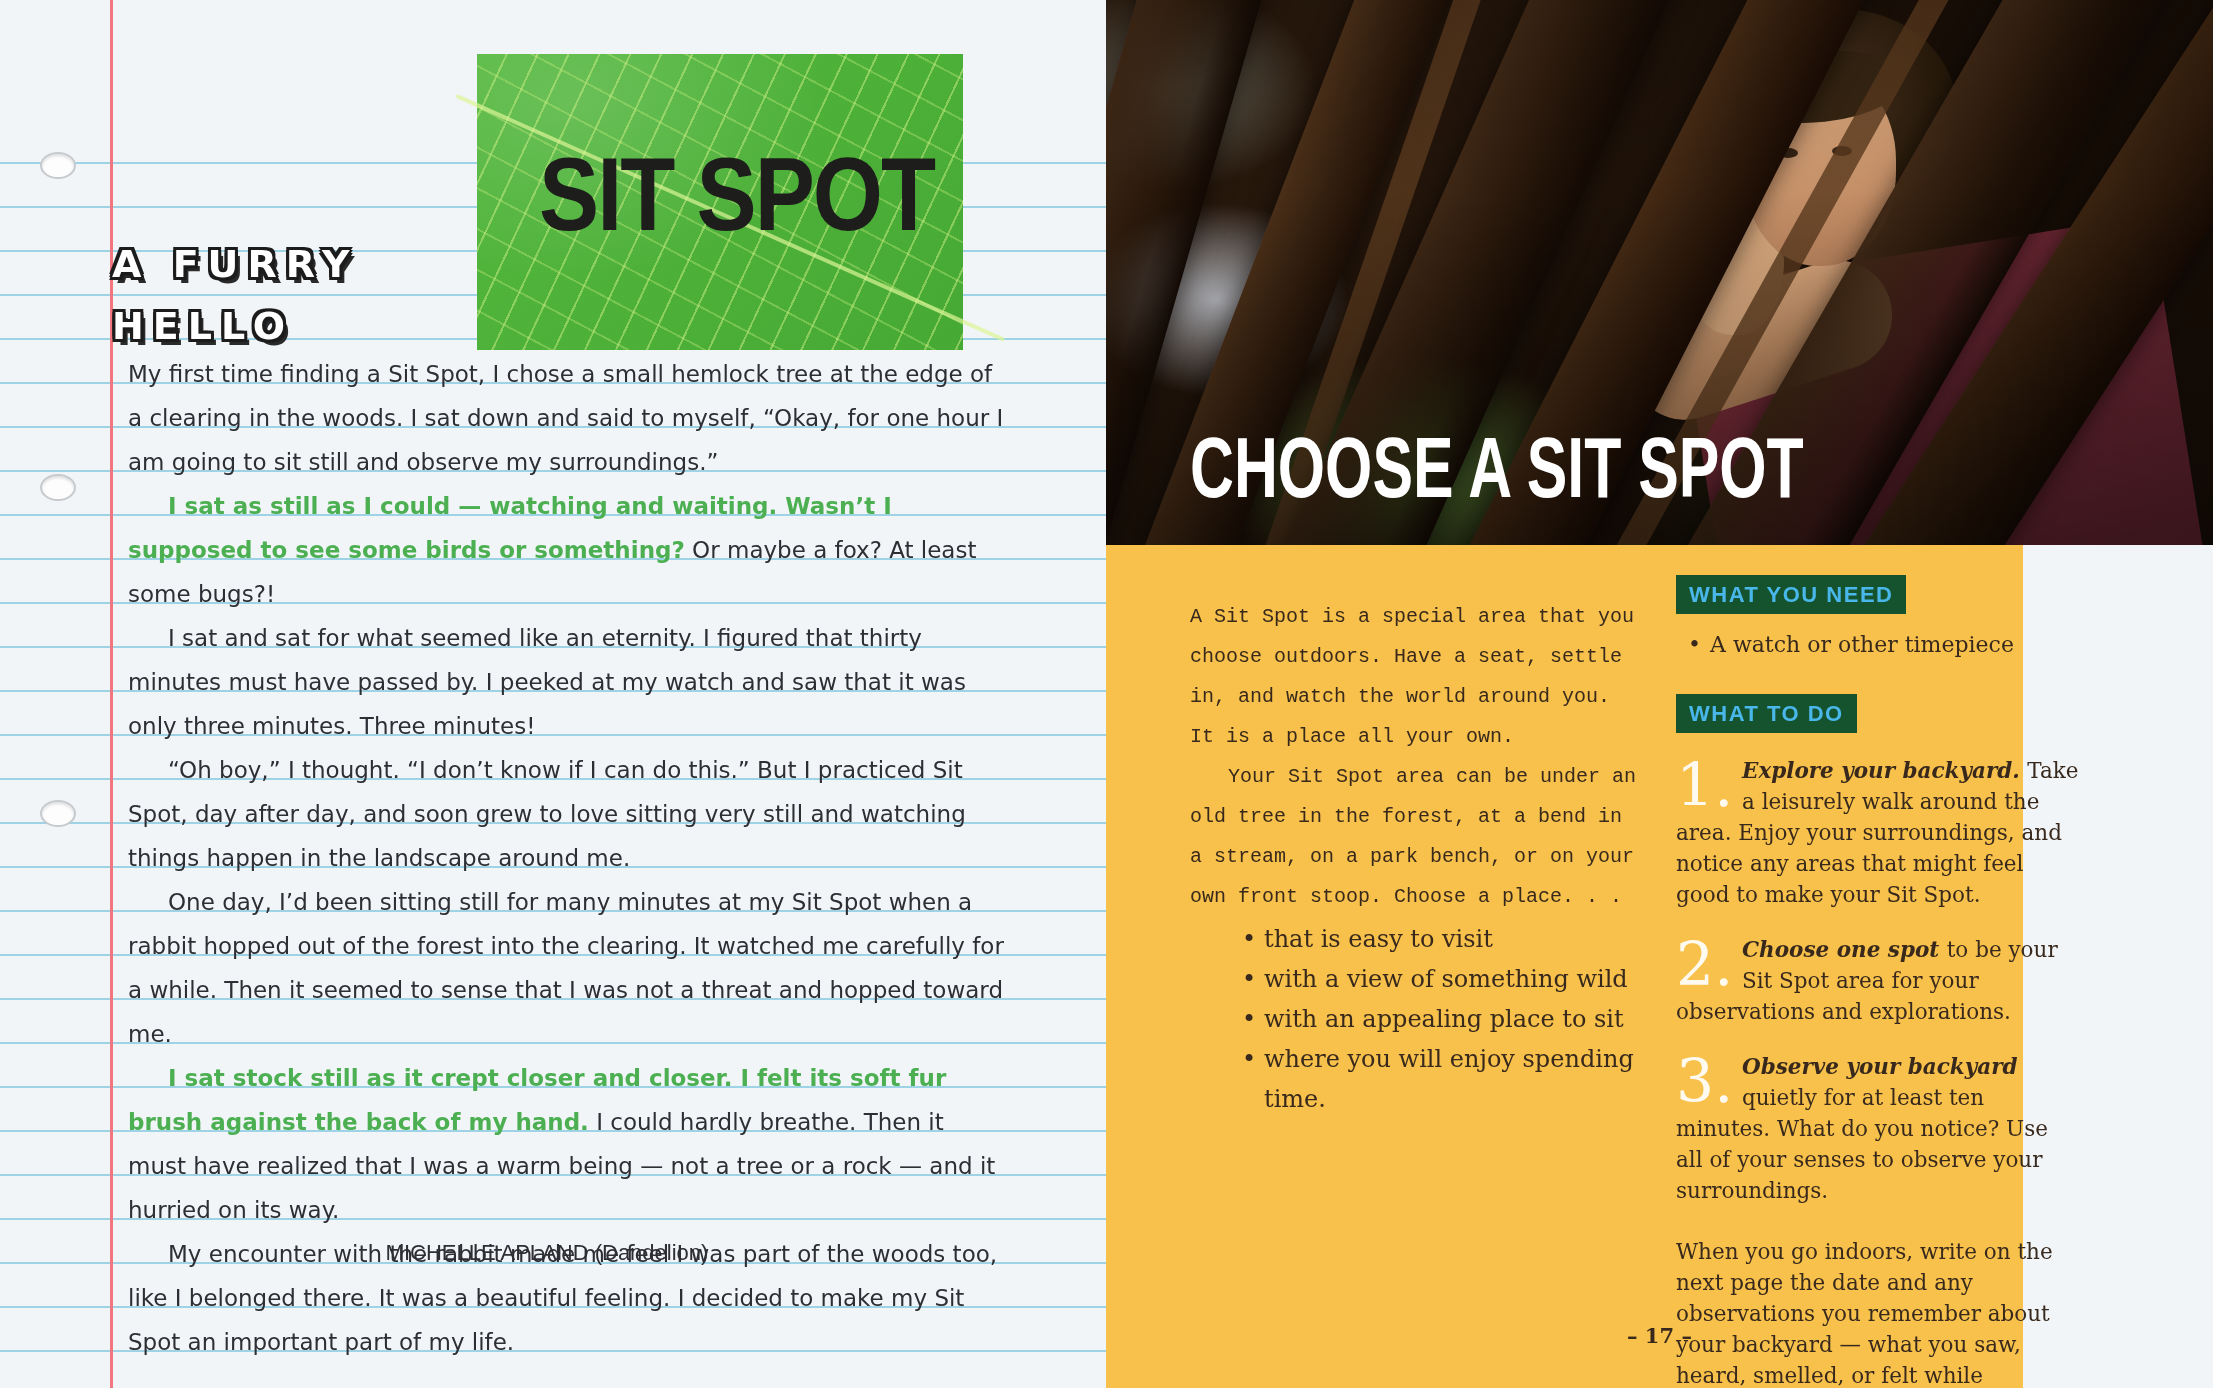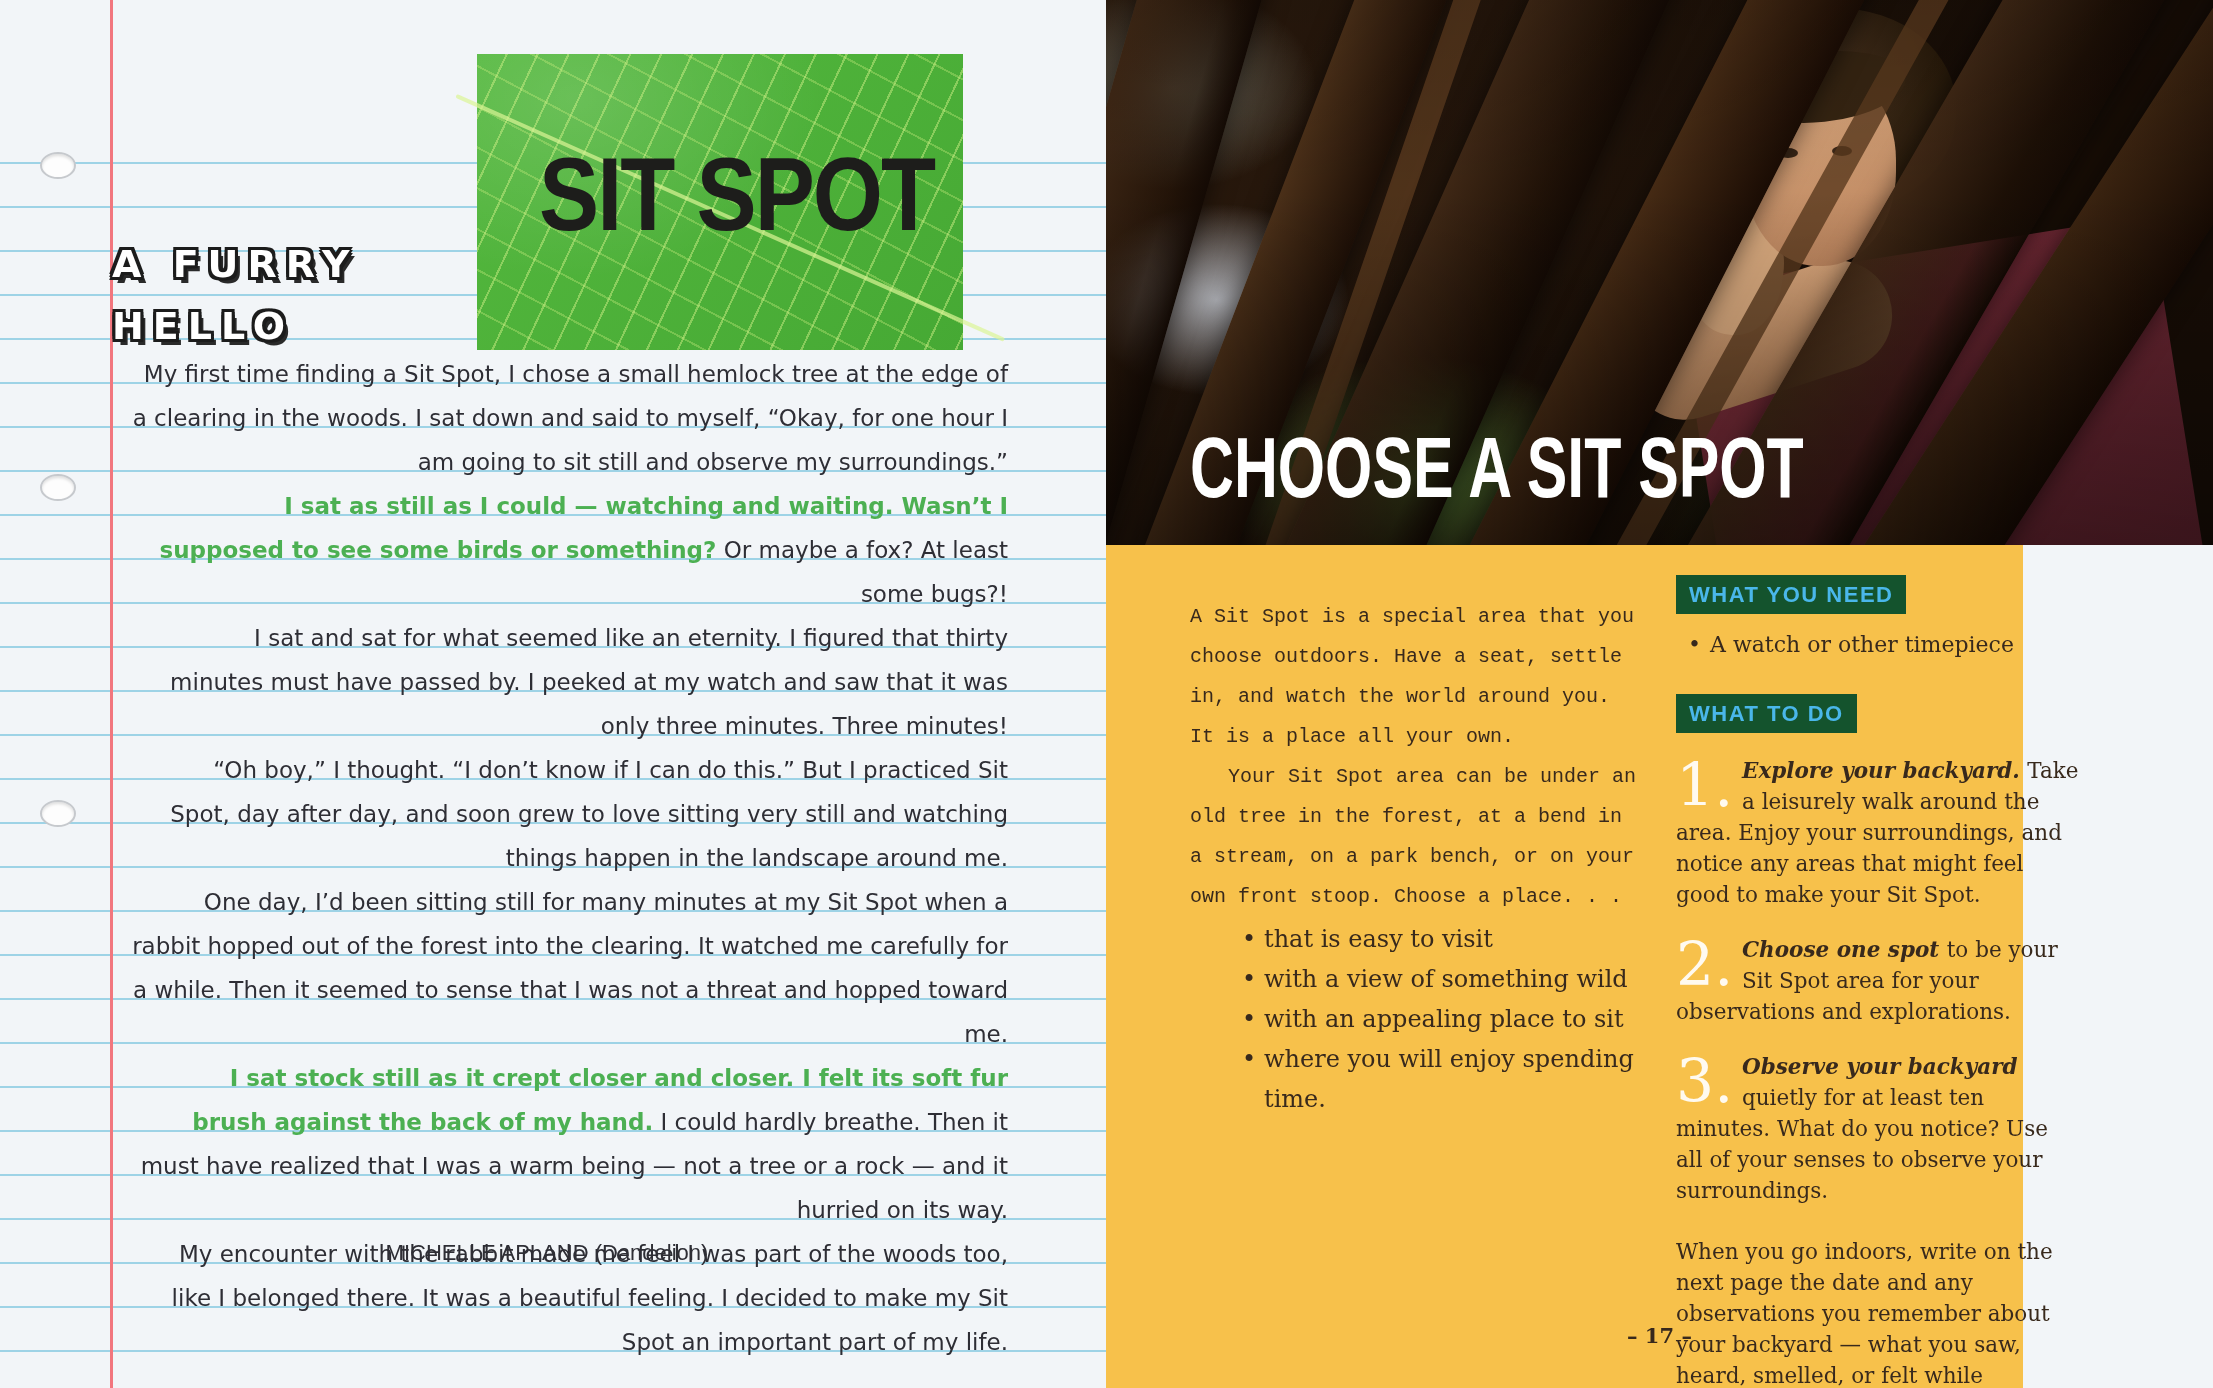--- a/index.html
+++ b/index.html
@@ -30,21 +30,21 @@
       radial-gradient(ellipse 420px 300px at 20% 15%, rgba(255,255,255,.14), transparent 60%),
       linear-gradient(135deg, #54b83e, #46a934);
     padding:72px 0 0 62px; }
   .banner .vein { position:absolute; left:-20px; top:40px; width:600px; height:4px;
     background:rgba(220,245,150,.7); transform:rotate(24deg); transform-origin:left top; border-radius:3px; }
   .banner-kicker { font-family:"Liberation Sans", sans-serif; font-weight:900; font-size:28px;
     color:#ffffff; letter-spacing:5px; }
   .banner-title { display:inline-block; font-family:"Liberation Sans", sans-serif; font-weight:900;
     font-size:92px; letter-spacing:-2px; color:#1d1d1b; transform:scale(.98,1.12); transform-origin:left top; margin-top:10px; }
 
-  .story { position:absolute; left:128px; top:352px; width:880px;text-align:right; }
+  .story { position:absolute; left:128px; top:352px; width:880px; }
   .hand { font-family:"DejaVu Sans", sans-serif; font-size:23px; line-height:44px; color:#2e2e35; }
   .hand.ind { text-indent:40px; }
   .hand .green { color:#4cb052; font-weight:bold; }
   .attribution { position:absolute; left:128px; top:1240px; width:838px; text-align:center;
     font-family:Liberation Sans, sans-serif; font-size:22px; color:#2e2e35; }
 
   
   .right-page { position:absolute; left:1106px; top:0; width:917px; height:1388px; background:#f7c14b; }
 
   .photo { position:absolute; left:0; top:0; width:1107px; height:545px; overflow:hidden;

